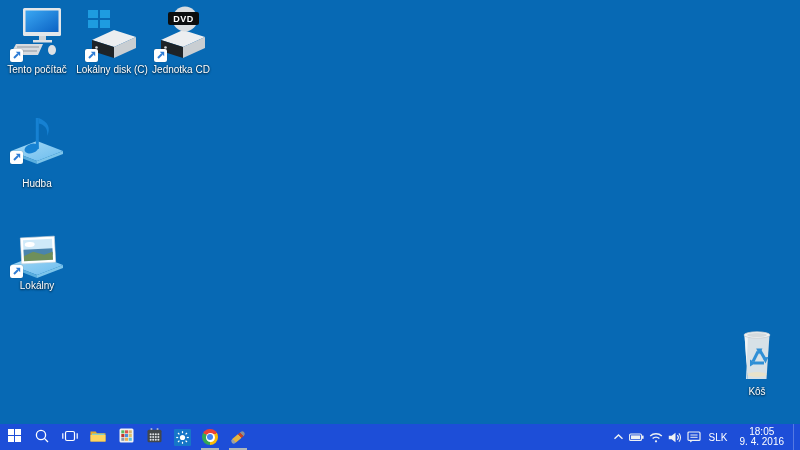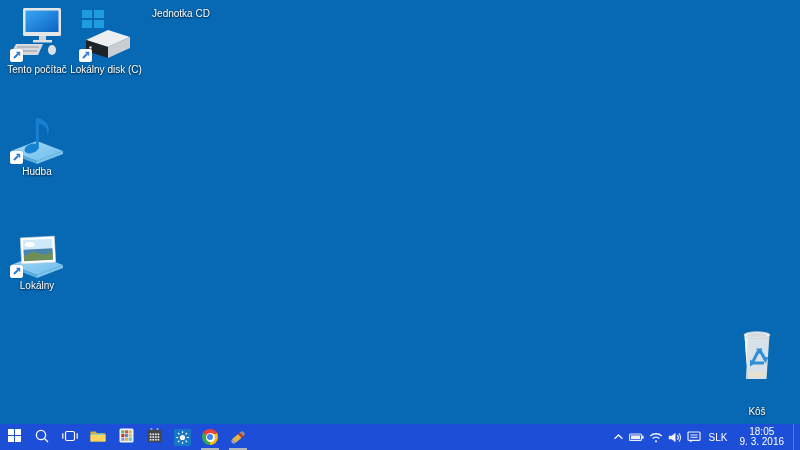--- a/index.html
+++ b/index.html
@@ -71,21 +71,21 @@
       <span class="shortcut">
         <svg width="13" height="13" viewBox="0 0 13 13">
           <polygon points="5.8,2.8 10.2,2.8 10.2,7.2" fill="#2d7bd4"></polygon>
           <line x1="4" y1="9" x2="8" y2="5" stroke="#2d7bd4" stroke-width="2"></line>
         </svg>
       </span>
     </div>
     <div class="dlabel">Tento počítač</div>
   </div>
 
-  <div class="dicon" style="left:70px; top:6px;">
+  <div class="dicon" style="left:76px; top:6px;">
     <div class="art">
       <svg width="56" height="56" viewBox="0 0 56 56">
         <polygon points="8,34 30,24 52,31 30,41" fill="#eceef0"></polygon>
         <polygon points="8,34 30,41 30,52 8,45" fill="#1e2327"></polygon>
         <polygon points="30,41 52,31 52,42 30,52" fill="#c9ced2"></polygon>
         <circle cx="12.5" cy="41.5" r="1.3" fill="#d7dbde"></circle>
         <g fill="#1e9ce0">
           <rect x="4" y="4" width="10" height="8"></rect>
           <rect x="16" y="4" width="10" height="8"></rect>
           <rect x="4" y="14" width="10" height="8"></rect>
@@ -96,24 +96,42 @@
         <svg width="13" height="13" viewBox="0 0 13 13">
           <polygon points="5.8,2.8 10.2,2.8 10.2,7.2" fill="#2d7bd4"></polygon>
           <line x1="4" y1="9" x2="8" y2="5" stroke="#2d7bd4" stroke-width="2"></line>
         </svg>
       </span>
     </div>
     <div class="dlabel">Lokálny disk (C)</div>
   </div>
 
   <div class="dicon" style="left:145px; top:6px;">
+    <div class="art">
+      <svg width="56" height="56" viewBox="0 0 56 56">
+        <polygon points="8,34 30,24 52,31 30,41" fill="#eceef0"></polygon>
+        <polygon points="8,34 30,41 30,52 8,45" fill="#1e2327"></polygon>
+        <polygon points="30,41 52,31 52,42 30,52" fill="#c9ced2"></polygon>
+        <circle cx="12.5" cy="41.5" r="1.3" fill="#d7dbde"></circle>
+        <circle cx="32" cy="13" r="12.5" fill="#d9dde0"></circle>
+        <circle cx="32" cy="13" r="5" fill="#bfc5c9"></circle>
+        <circle cx="32" cy="13" r="2.4" fill="#f1f3f4"></circle>
+      </svg>
+      <div class="dvd-badge">DVD</div>
+      <span class="shortcut">
+        <svg width="13" height="13" viewBox="0 0 13 13">
+          <polygon points="5.8,2.8 10.2,2.8 10.2,7.2" fill="#2d7bd4"></polygon>
+          <line x1="4" y1="9" x2="8" y2="5" stroke="#2d7bd4" stroke-width="2"></line>
+        </svg>
+      </span>
+    </div>
     <div class="dlabel">Jednotka CD</div>
   </div>
 
-  <div class="dicon" style="left:1px; top:108px;">
+  <div class="dicon" style="left:1px; top:108px;gap:12px;">
     <div class="art">
       <svg width="56" height="56" viewBox="0 0 56 56">
         <defs>
             <linearGradient id="plat1" x1="0" y1="0" x2="1" y2="1">
           <stop offset="0" stop-color="#a6daf6"></stop>
               <stop offset="1" stop-color="#6cbcee"></stop>
         </linearGradient>
           </defs>
         <polygon points="2,43 28,33 54,43 28,53" fill="url(#plat1)"></polygon>
         <polygon points="2,43 28,53 28,56 2,46" fill="#5aaede"></polygon>
@@ -157,21 +175,21 @@
       <span class="shortcut">
         <svg width="13" height="13" viewBox="0 0 13 13">
           <polygon points="5.8,2.8 10.2,2.8 10.2,7.2" fill="#2d7bd4"></polygon>
           <line x1="4" y1="9" x2="8" y2="5" stroke="#2d7bd4" stroke-width="2"></line>
         </svg>
       </span>
     </div>
     <div class="dlabel">Lokálny</div>
   </div>
 
-  <div class="dicon" style="left:721px; top:328px;gap:20px;">
+  <div class="dicon" style="left:721px; top:328px;">
     <div class="art">
       <svg width="56" height="56" viewBox="0 0 56 56">
         <path d="M15.5 7 L40.5 7 L37.5 51 L18.5 51 Z" fill="#e3e8ea" opacity="0.95"></path>
         <path d="M15.5 7 L19 7 L17 51 L18.5 51 Z" fill="#f2f5f6" opacity="0.9"></path>
         <ellipse cx="28" cy="46.5" rx="9.5" ry="2.6" fill="#e9e2ca"></ellipse>
         <ellipse cx="28" cy="7" rx="13" ry="3.2" fill="#f0f3f4" stroke="#c8cdd1" stroke-width="0.8"></ellipse>
         <ellipse cx="28" cy="7" rx="10" ry="2.1" fill="#d4dadd"></ellipse>
         <g stroke="#2f8fd6" stroke-width="3" fill="none">
           <line x1="24" y1="33.5" x2="29" y2="23.5"></line>
           <line x1="31" y1="22.5" x2="36.5" y2="32"></line>
@@ -320,18 +338,18 @@
         <svg width="14" height="12" viewBox="0 0 14 12">
           <rect x="1" y="1" width="12" height="8.4" rx="1" fill="none" stroke="#eef1f3" stroke-width="1.2"></rect>
           <line x1="3.4" y1="4" x2="10.6" y2="4" stroke="#eef1f3" stroke-width="1"></line>
           <line x1="3.4" y1="6.3" x2="10.6" y2="6.3" stroke="#eef1f3" stroke-width="1"></line>
           <polygon points="3.2,9.4 3.2,11.6 6,9.4" fill="#eef1f3"></polygon>
         </svg>
       </div>
       <div class="lang">SLK</div>
       <div class="clock">
         <div>18:05</div>
-        <div>9. 3. 2016</div>
+        <div>9. 4. 2016</div>
       </div>
       <div class="showdesk"></div>
     </div>
   </div>
 </div>
 
 </body></html>

